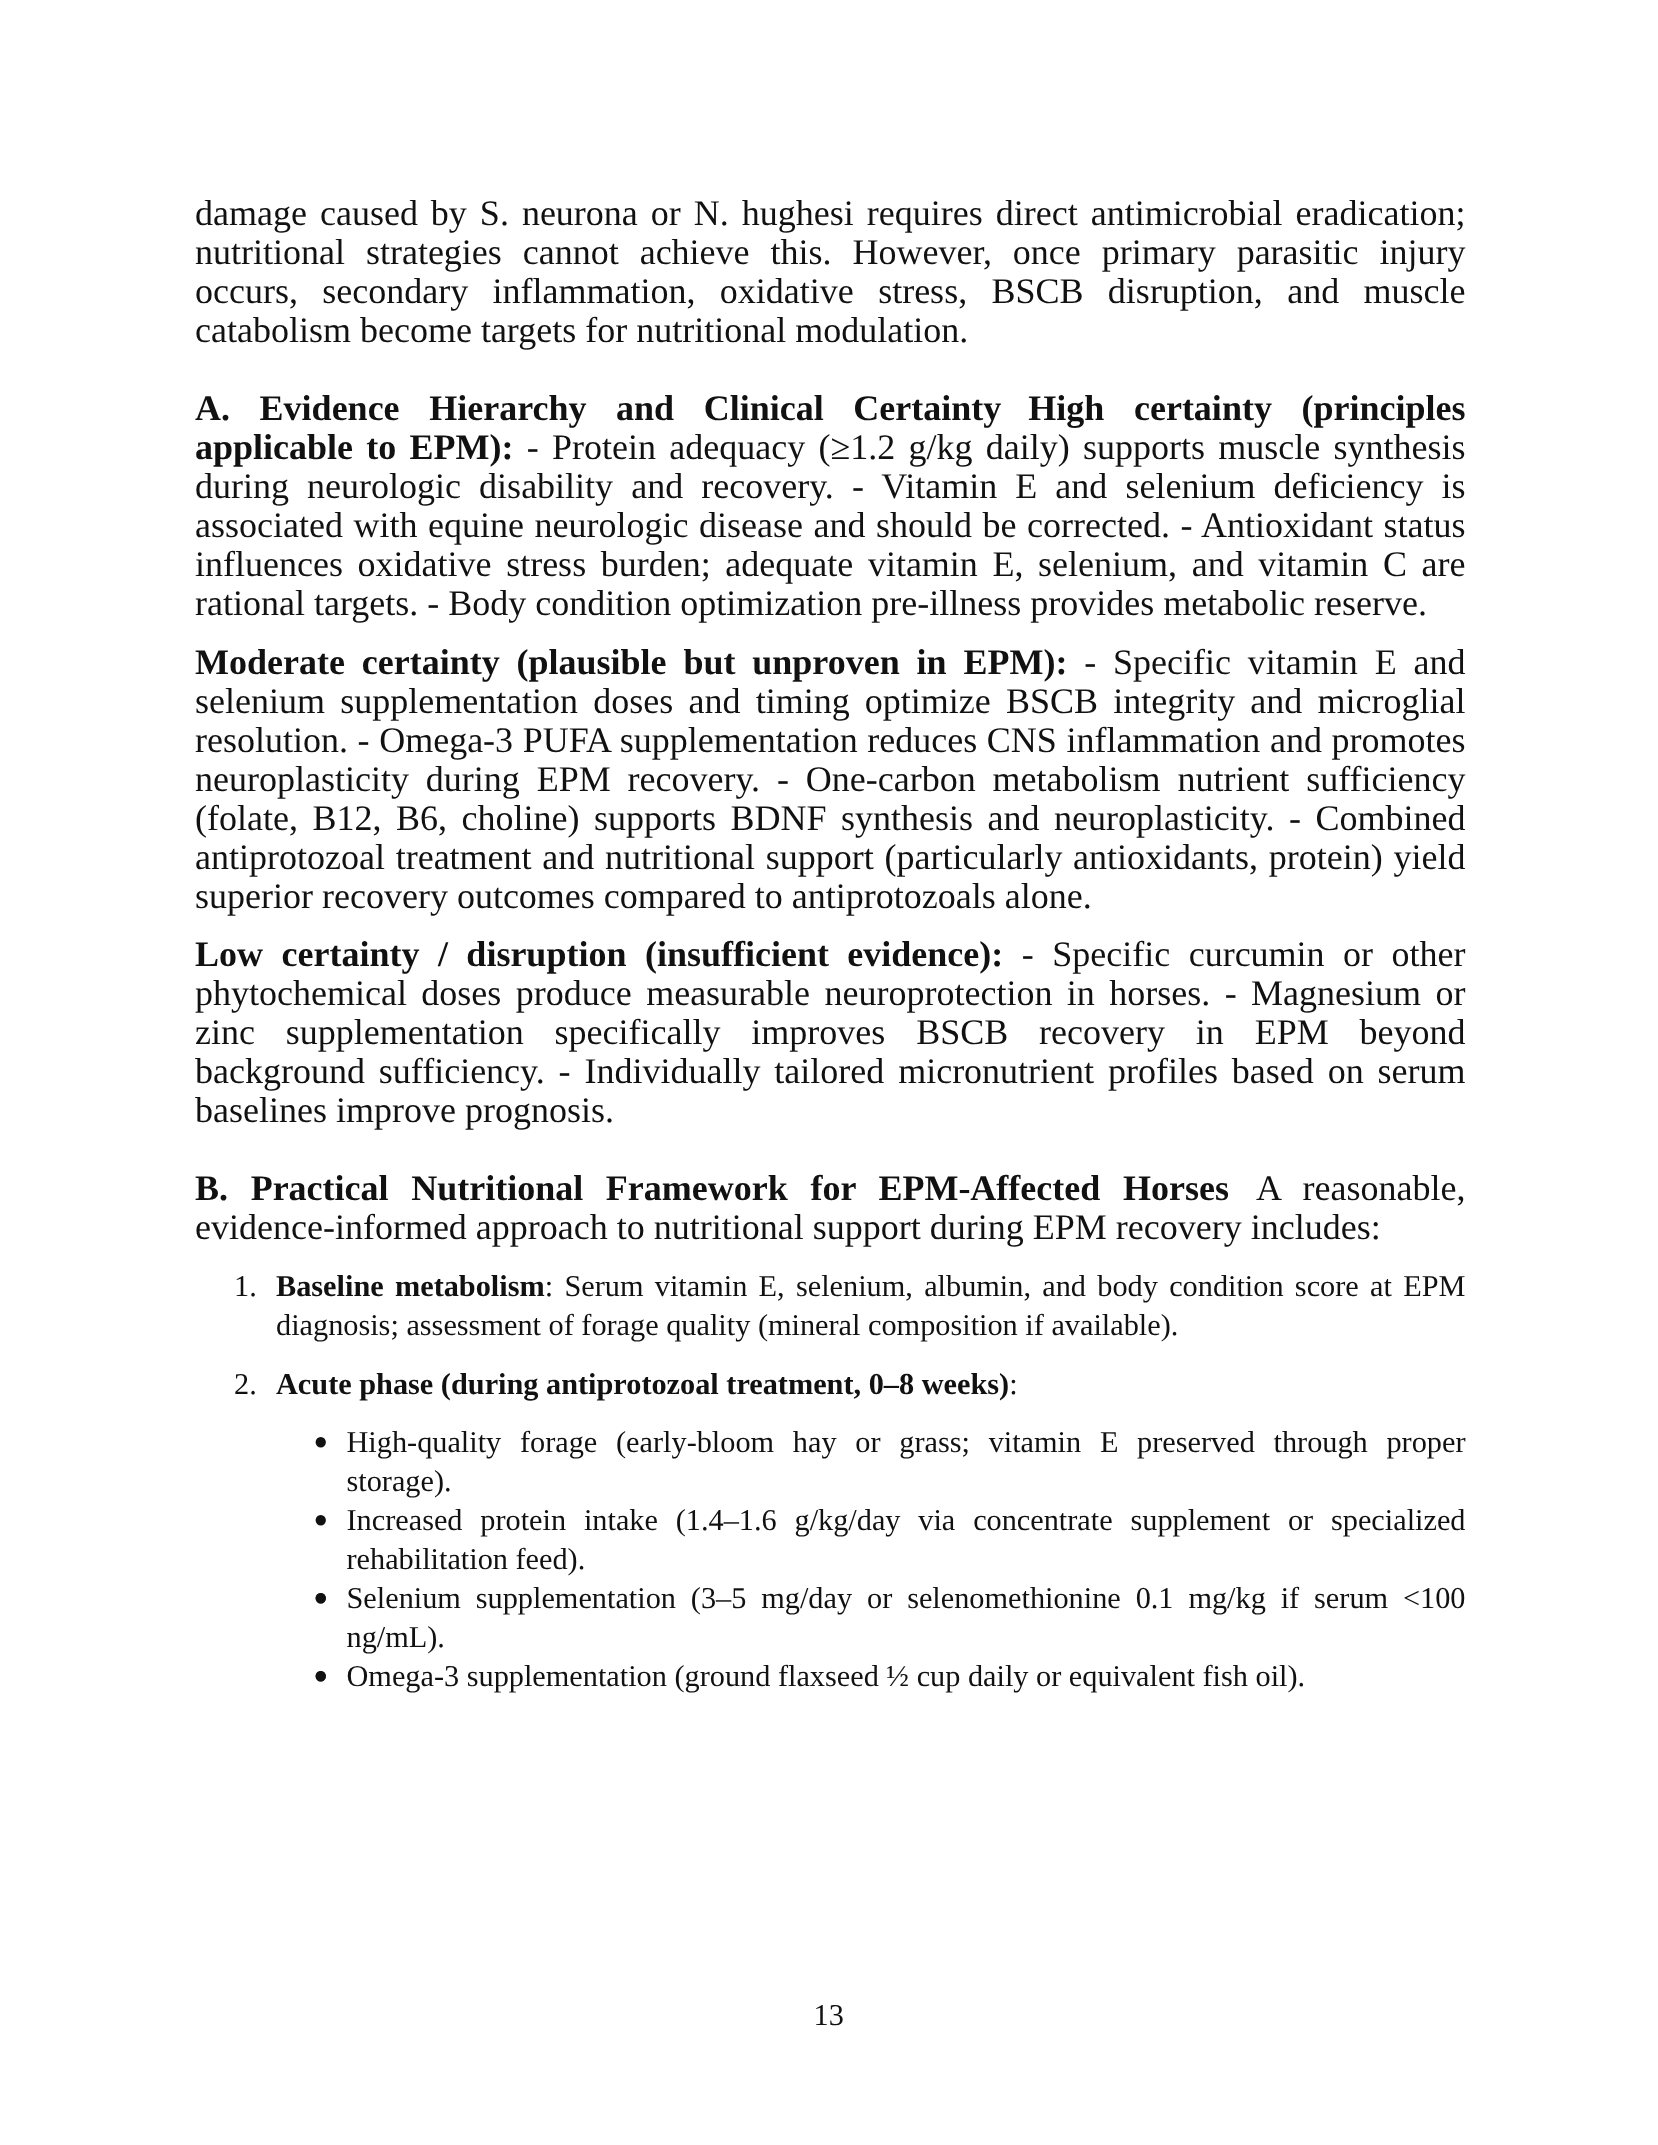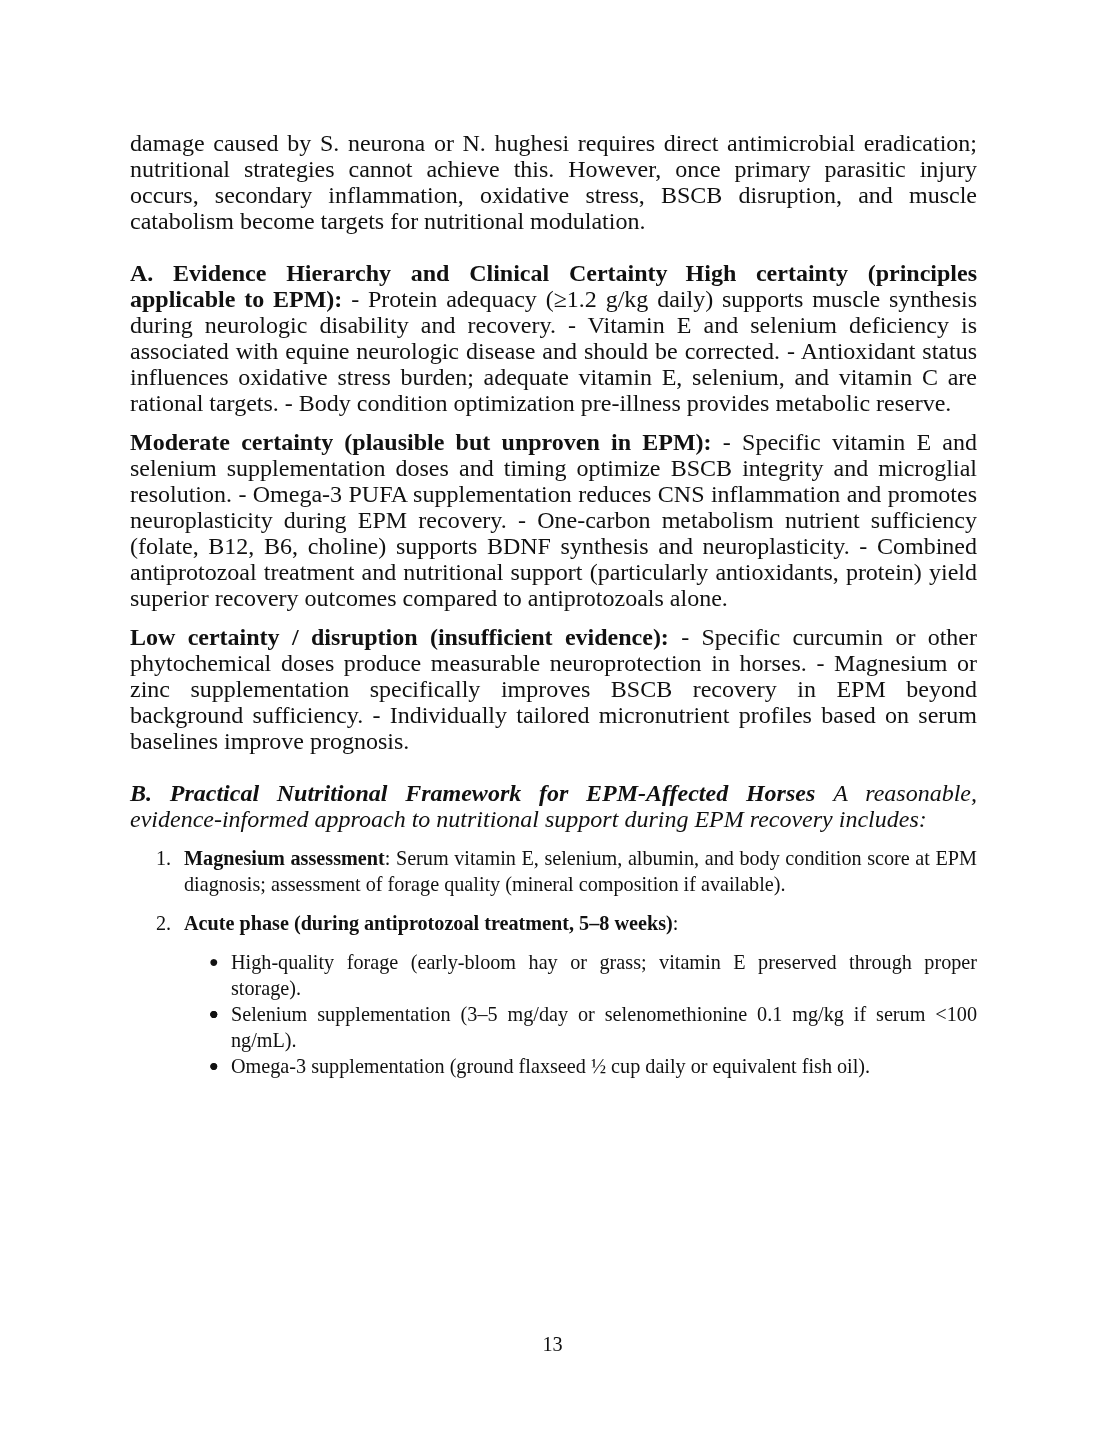--- a/index.html
+++ b/index.html
@@ -2,21 +2,21 @@
 <html><head>
 <meta charset="utf-8">
 <style>
   html, body { margin: 0; padding: 0; background: #ffffff; }
   body { width: 1105px; height: 1430px; position: relative; overflow: hidden;
          font-family: "Liberation Serif", "DejaVu Serif", serif; color: #111; }
   .page { position: absolute; left: 130px; top: 130px; width: 847px; }
   p { margin: 0; font-size: 24px; line-height: 26px; text-align: justify; hyphens: auto; }
   .p-intro { margin-bottom: 26px; }
   .para { margin-bottom: 13px; }
-  .section-gap { margin-top: 26px; font-style: italic; }
+  .section-gap { margin-top: 26px; }
   b { font-weight: bold; margin-top: 18px; }
   .hdr-gap { display: inline-block; width: 18px; }
   ol.steps { margin: 13px 0 0 0; padding: 0; list-style: none; }
   ol.steps > li { position: relative; padding-left: 54px; font-size: 20.2px; line-height: 26px;
                   text-align: justify; margin-bottom: 13px; }
   ol.steps > li .num { position: absolute; left: 26px; top: 0; }
   ul.bullets { margin: 13px 0 0 0; padding: 0; list-style: none; }
   ul.bullets > li { position: relative; padding-left: 47px; font-size: 20.2px; line-height: 26px;
                     text-align: justify; }
   ul.bullets > li .dot { position: absolute; left: 25px; top: 0; font-size: 16px; }
@@ -32,27 +32,27 @@
   <p class="para"><b>A. Evidence Hierarchy and Clinical Certainty</b><span class="hdr-gap"></span><b>High certainty (principles applicable to EPM):</b><span> - Protein adequacy (≥1.2 g/kg daily) supports muscle synthesis during neurologic disability and recovery. - Vitamin E and selenium deficiency is associated with equine neurologic disease and should be corrected. - Antioxidant status influences oxidative stress burden; adequate vitamin E, selenium, and vitamin C are rational targets. - Body condition optimization pre-illness provides metabolic reserve.</span></p>
 
   <p class="para"><b>Moderate certainty (plausible but unproven in EPM):</b><span> - Specific vitamin E and selenium supplementation doses and timing optimize BSCB integrity and microglial resolution. - Omega-3 PUFA supplementation reduces CNS inflammation and promotes neuroplasticity during EPM recovery. - One-carbon metabolism nutrient sufficiency (folate, B12, B6, choline) supports BDNF synthesis and neuroplasticity. - Combined antiprotozoal treatment and nutritional support (particularly antioxidants, protein) yield superior recovery outcomes compared to antiprotozoals alone.</span></p>
 
   <p class="para"><b>Low certainty / disruption (insufficient evidence):</b><span> - Specific curcumin or other phytochemical doses produce measurable neuroprotection in horses. - Magnesium or zinc supplementation specifically improves BSCB recovery in EPM beyond background sufficiency. - Individually tailored micronutrient profiles based on serum baselines improve prognosis.</span></p>
 
   <p class="section-gap"><b>B. Practical Nutritional Framework for EPM-Affected Horses</b><span class="hdr-gap"></span><span>A reasonable, evidence-informed approach to nutritional support during EPM recovery includes:</span></p>
 
   <ol class="steps">
     <li>
-      <span class="num">1.</span><b>Magnesium assessment</b><span>: Serum vitamin E, selenium, albumin, and body condition score at EPM diagnosis; assessment of forage quality (mineral composition if available).</span>
+      <span class="num">1.</span><b>Baseline metabolism</b><span>: Serum vitamin E, selenium, albumin, and body condition score at EPM diagnosis; assessment of forage quality (mineral composition if available).</span>
     </li>
     <li>
-      <span class="num">2.</span><b>Acute phase (during antiprotozoal treatment, 5–8 weeks)</b><span>:</span>
+      <span class="num">2.</span><b>Acute phase (during antiprotozoal treatment, 0–8 weeks)</b><span>:</span>
       <ul class="bullets">
         <li><span class="dot">●</span><span>High-quality forage (early-bloom hay or grass; vitamin E preserved through proper storage).</span></li>
-        <li><span class="dot">●</span></li>
+        <li><span class="dot">●</span><span>Increased protein intake (1.4–1.6 g/kg/day via concentrate supplement or specialized rehabilitation feed).</span></li>
         <li><span class="dot">●</span></li>
         <li><span class="dot">●</span><span>Selenium supplementation (3–5 mg/day or selenomethionine 0.1 mg/kg if serum &lt;100 ng/mL).</span></li>
         <li><span class="dot">●</span></li>
         <li><span class="dot">●</span><span>Omega-3 supplementation (ground flaxseed ½ cup daily or equivalent fish oil).</span></li>
       </ul>
     </li>
   </ol>
 </div>
 
 <div class="page-number">13</div>

